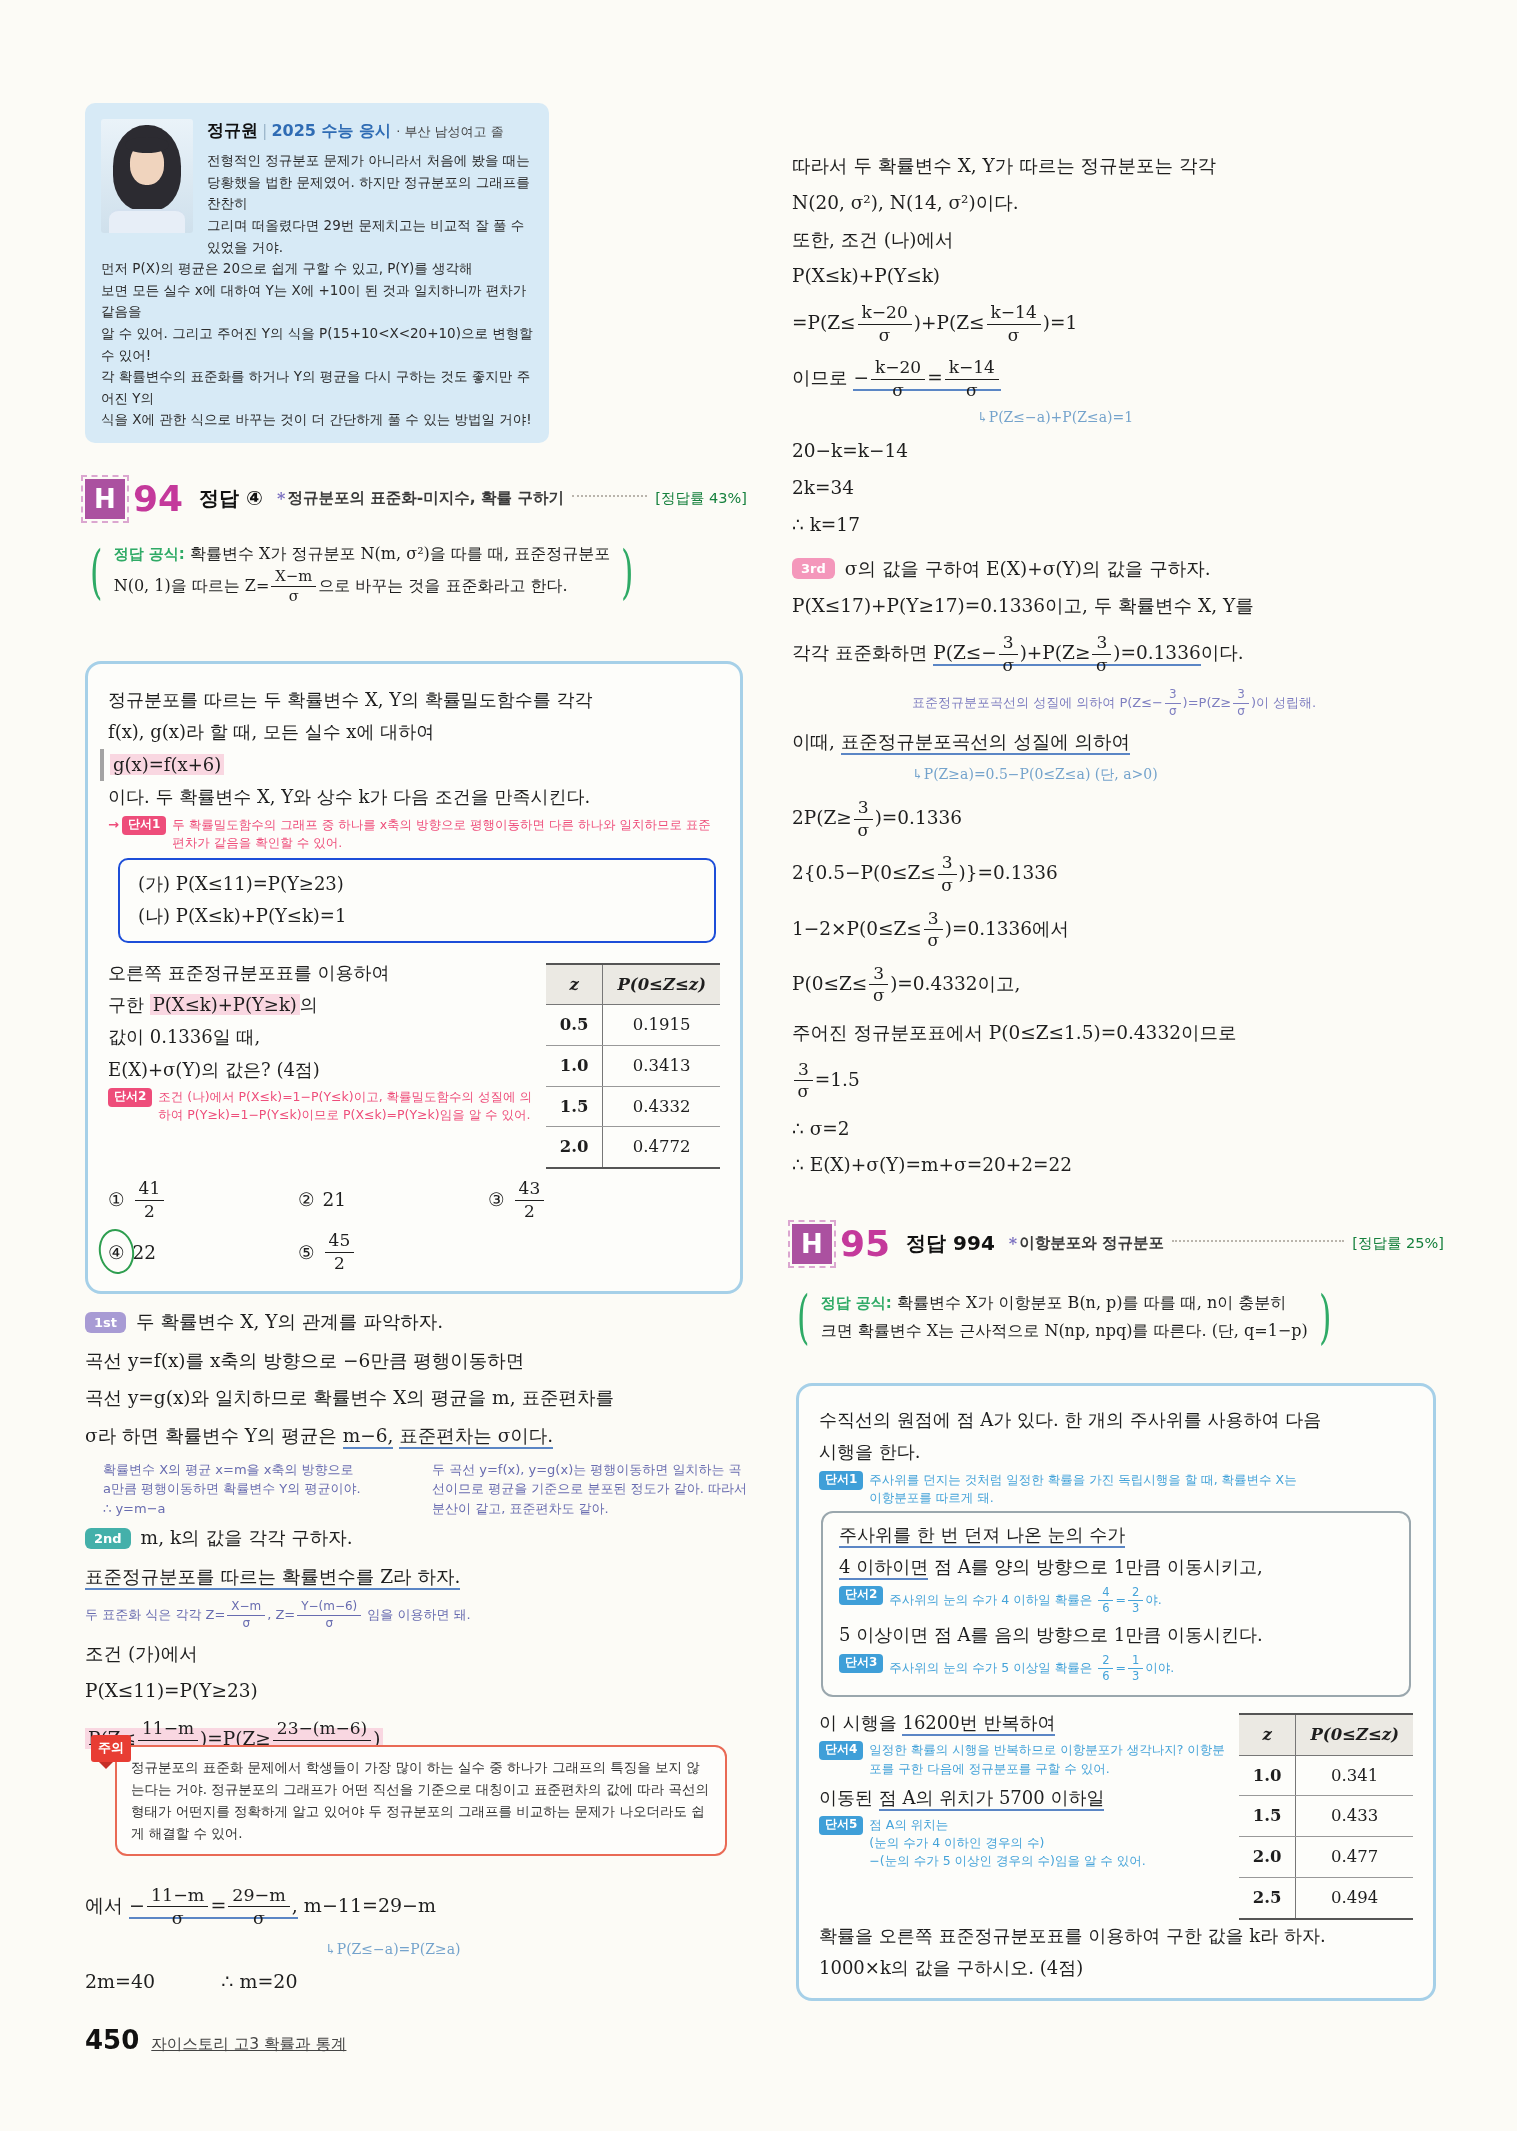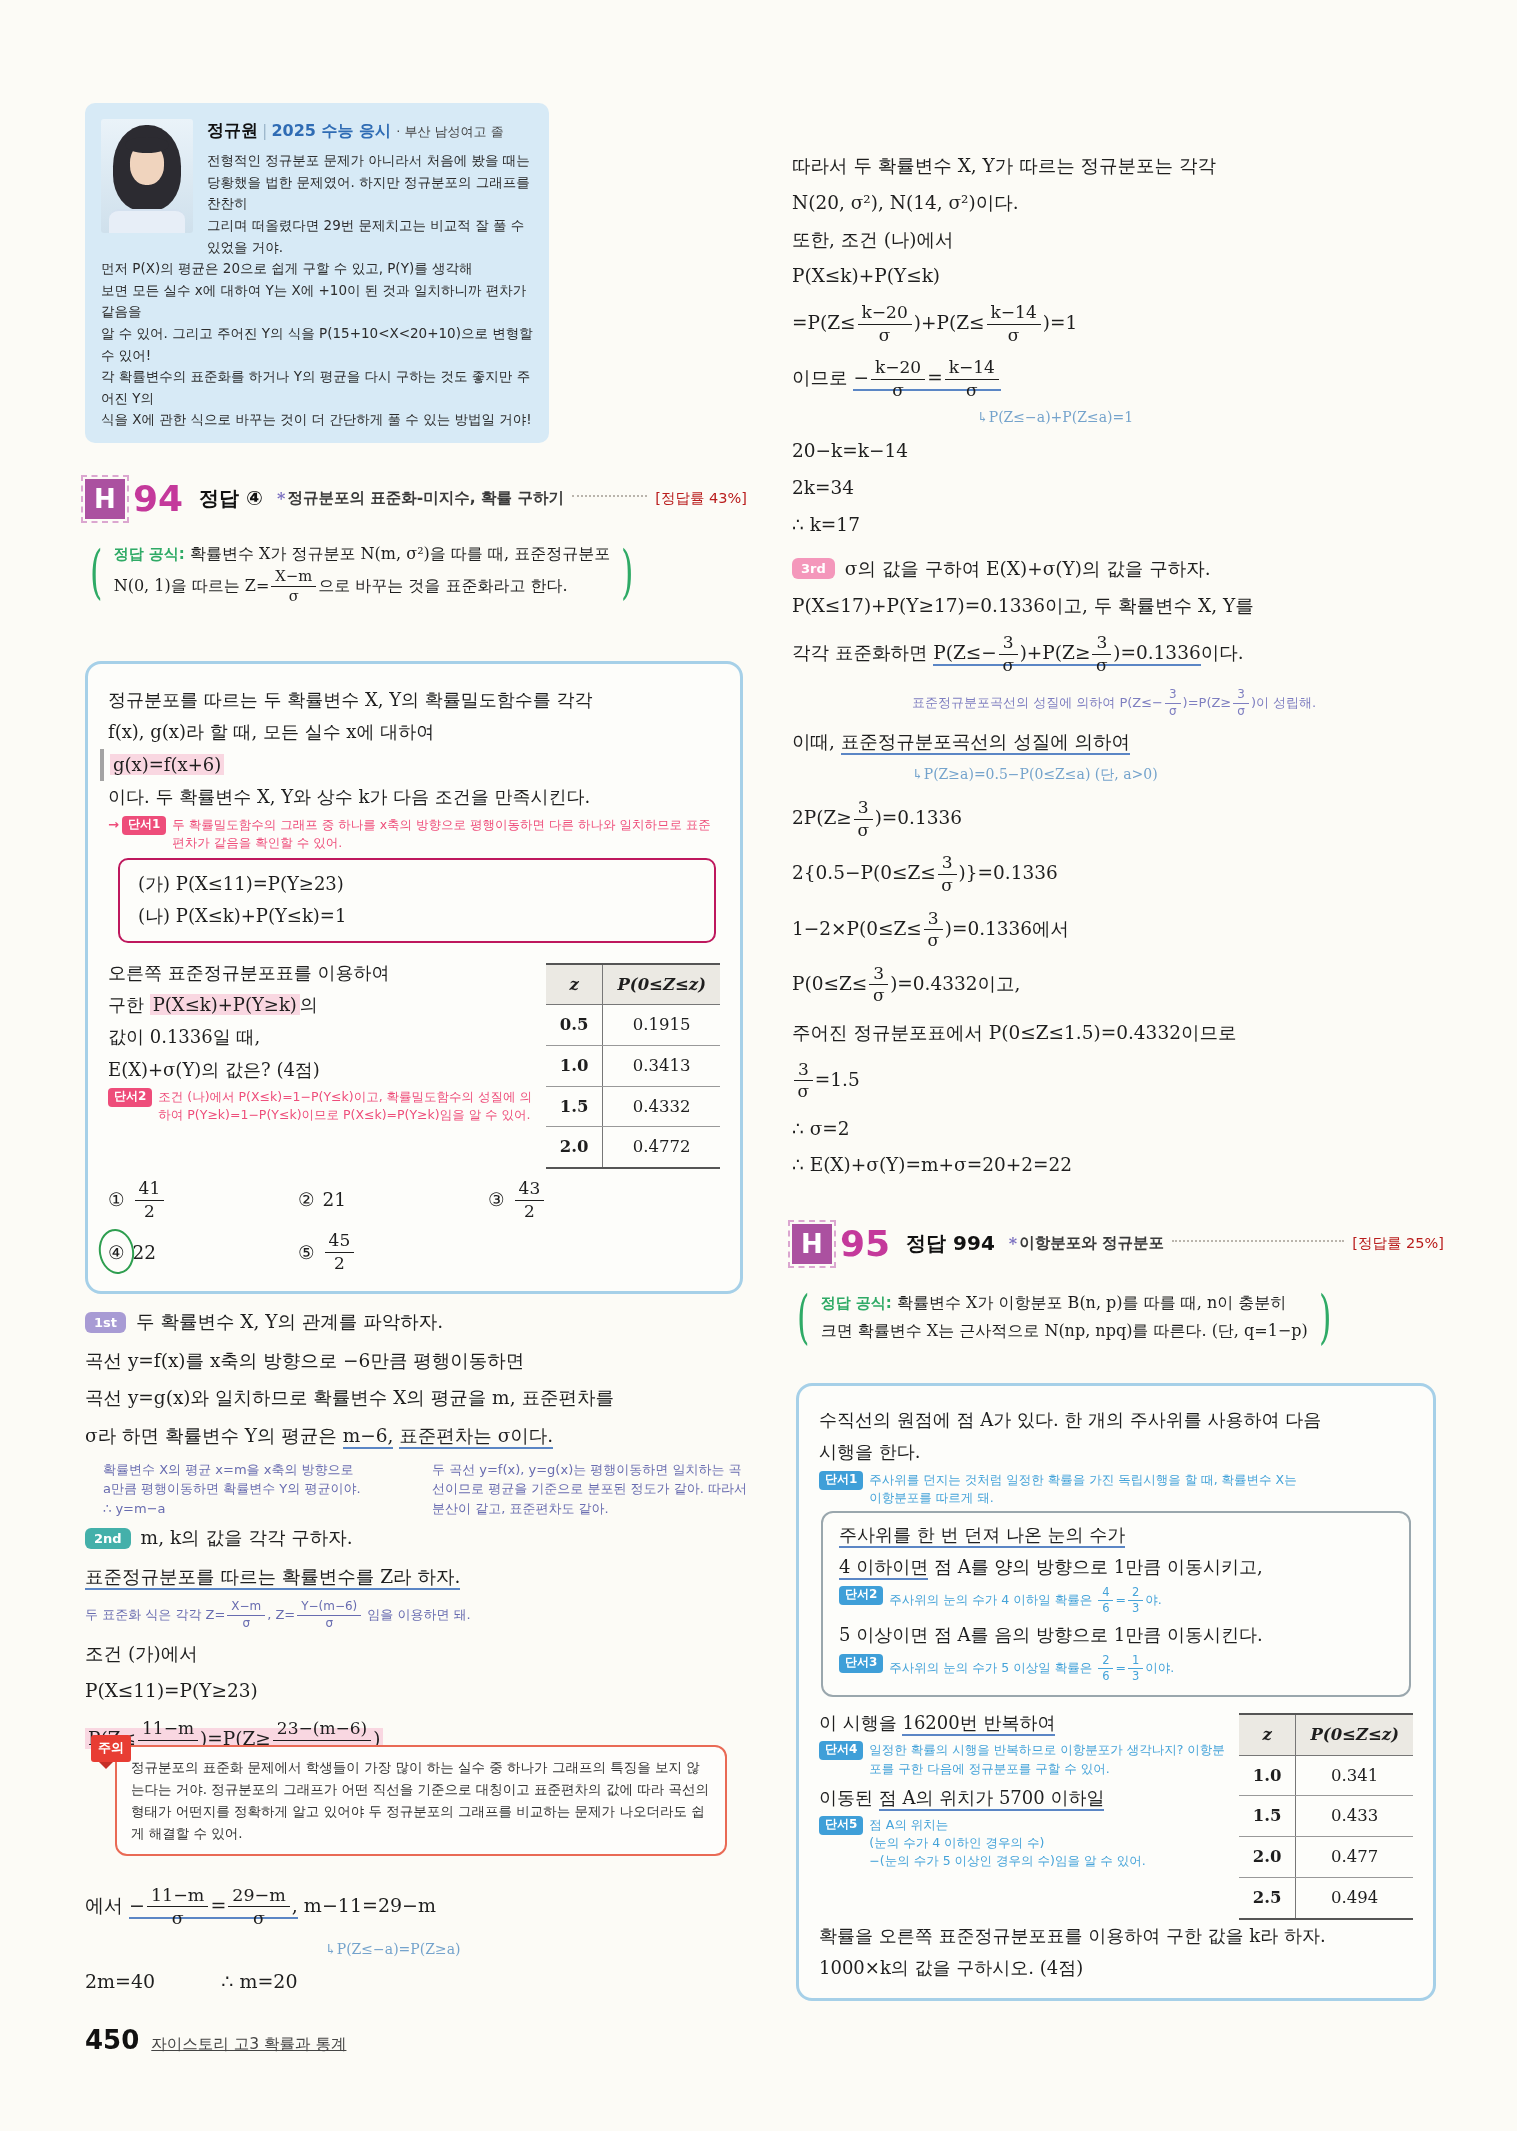--- a/index.html
+++ b/index.html
@@ -32,21 +32,21 @@
   .h-header{position:absolute;left:0;display:flex;align-items:center;width:100%;}
   .h94-header{top:378px;}
   .h-badge{width:40px;height:40px;background:#ab51a0;color:#fff;display:flex;align-items:center;
            justify-content:center;font:bold 26px "DejaVu Sans",sans-serif;outline:2px dashed #dba6d0;
            outline-offset:2px;margin-right:8px;flex:0 0 auto;}
   .h-num{font:bold 36px "DejaVu Sans",sans-serif;color:#c4399b;margin-right:16px;}
   .h-ans{font:bold 20px "DejaVu Sans",sans-serif;color:#111;margin-right:14px;white-space:nowrap;}
   .h-star{color:#7a6fc0;font-weight:bold;margin-right:2px;}
   .h-topic{font:bold 15.5px "DejaVu Sans",sans-serif;color:#3a3a3a;white-space:nowrap;}
   .leader{flex:1;border-bottom:2px dotted #b9b4ac;margin:0 8px 5px;min-width:10px;}
-  .h-rate{font:14.5px "DejaVu Sans",sans-serif;color:#b91c1c;white-space:nowrap;}
+  .h-rate{font:14.5px "DejaVu Sans",sans-serif;color:#15803d;white-space:nowrap;}
 
   
   .gbox{position:absolute;left:0;display:flex;align-items:stretch;width:100%;}
   .h94-gbox{top:438px;}
   .gbrace{color:#2faa66;font-size:58px;line-height:1;display:flex;align-items:center;
           transform:scaleX(.55);font-family:"DejaVu Serif",serif;flex:0 0 auto;}
   .gbox-body{font-size:16px;line-height:1.75;padding:2px 6px;}
   .glabel{color:#2faa66;font-weight:bold;font-family:"DejaVu Sans",sans-serif;font-size:15px;}
 
   
@@ -57,21 +57,21 @@
   .hl-corner{border-left:4px solid #a3a3a3;padding-left:6px;margin-left:-8px;}
   .clue{display:flex;font-family:"DejaVu Sans",sans-serif;font-size:12.5px;line-height:1.45;
         margin:2px 0 4px;}
   .clue-red{color:#ee4d7a;}
   .clue-blue{color:#45a3d9;}
   .clue-badge{flex:0 0 auto;color:#fff;border-radius:4px;padding:1px 6px;font-weight:bold;
         font-size:12px;margin-right:6px;height:17px;line-height:15px;}
   .badge-red{background:#ee4d7a;}
   .badge-blue{background:#3f9fd8;}
   .clue-arrow{color:#ee4d7a;font-weight:bold;margin-right:3px;font-size:13px;}
-  .cond-box{border:2px solid #be185d;border-radius:10px;padding:8px 18px;margin:6px 4px 14px 10px;}
+  .cond-box{border:2px solid #1d4ed8;border-radius:10px;padding:8px 18px;margin:6px 4px 14px 10px;}
   .q-flex{display:flex;margin-top:4px;}
   .q-left{flex:1 1 auto;padding-right:10px;}
   .zt{border-collapse:collapse;font-size:16.5px;flex:0 0 auto;align-self:flex-start;margin-top:6px;}
   .zt th{background:#ebe9e3;font-style:italic;font-weight:bold;padding:5px 14px;
          border-top:2px solid #555;border-bottom:1.5px solid #777;}
   .zt td{padding:5px 14px;text-align:center;border-bottom:1px solid #999;}
   .zt tr td:first-child,.zt tr th:first-child{border-right:1.5px solid #777;font-weight:bold;}
   .zt tr:last-child td{border-bottom:2px solid #555;}
   .choices{margin-top:10px;font-size:18.5px;}
   .ch-row{display:flex;margin:10px 0 2px;}

